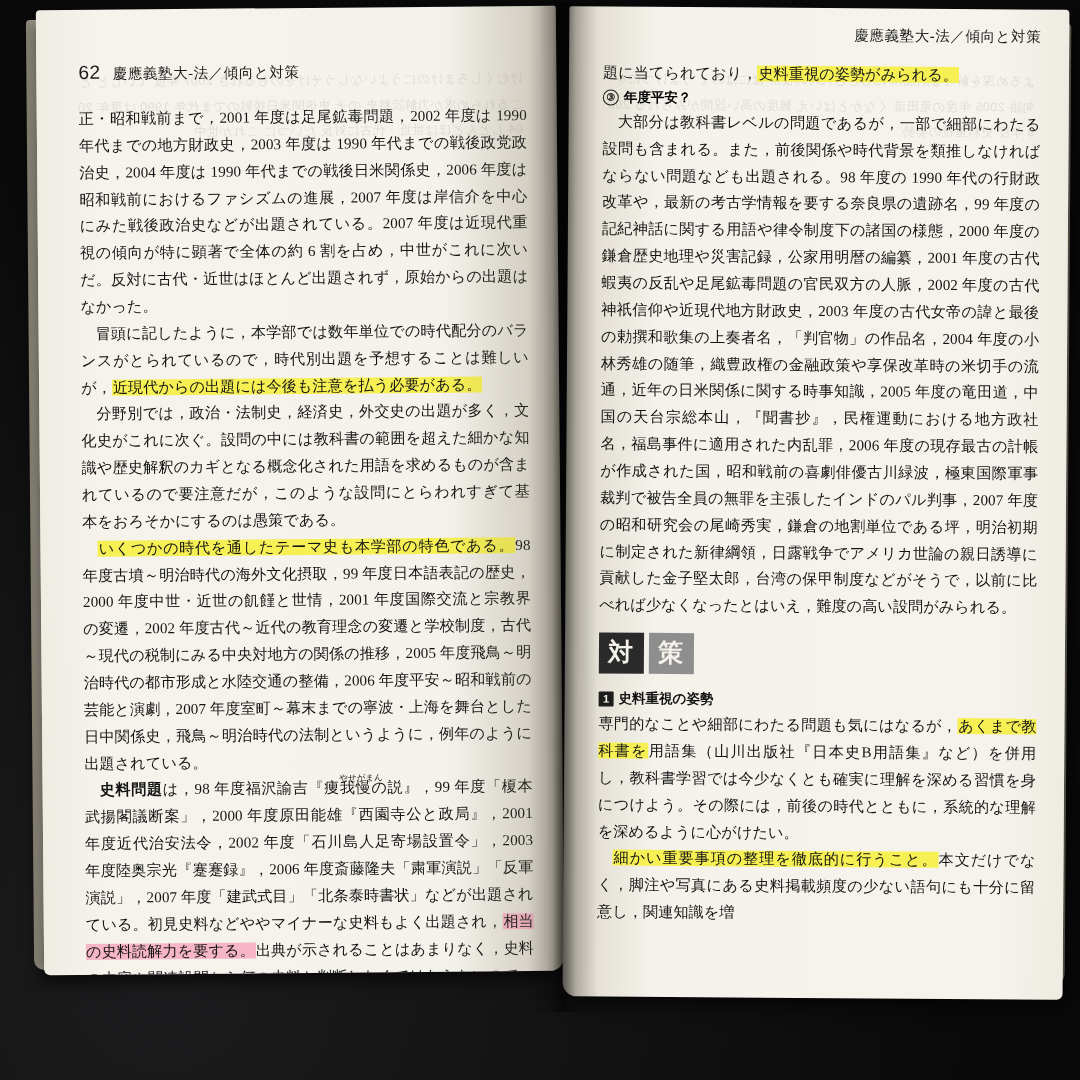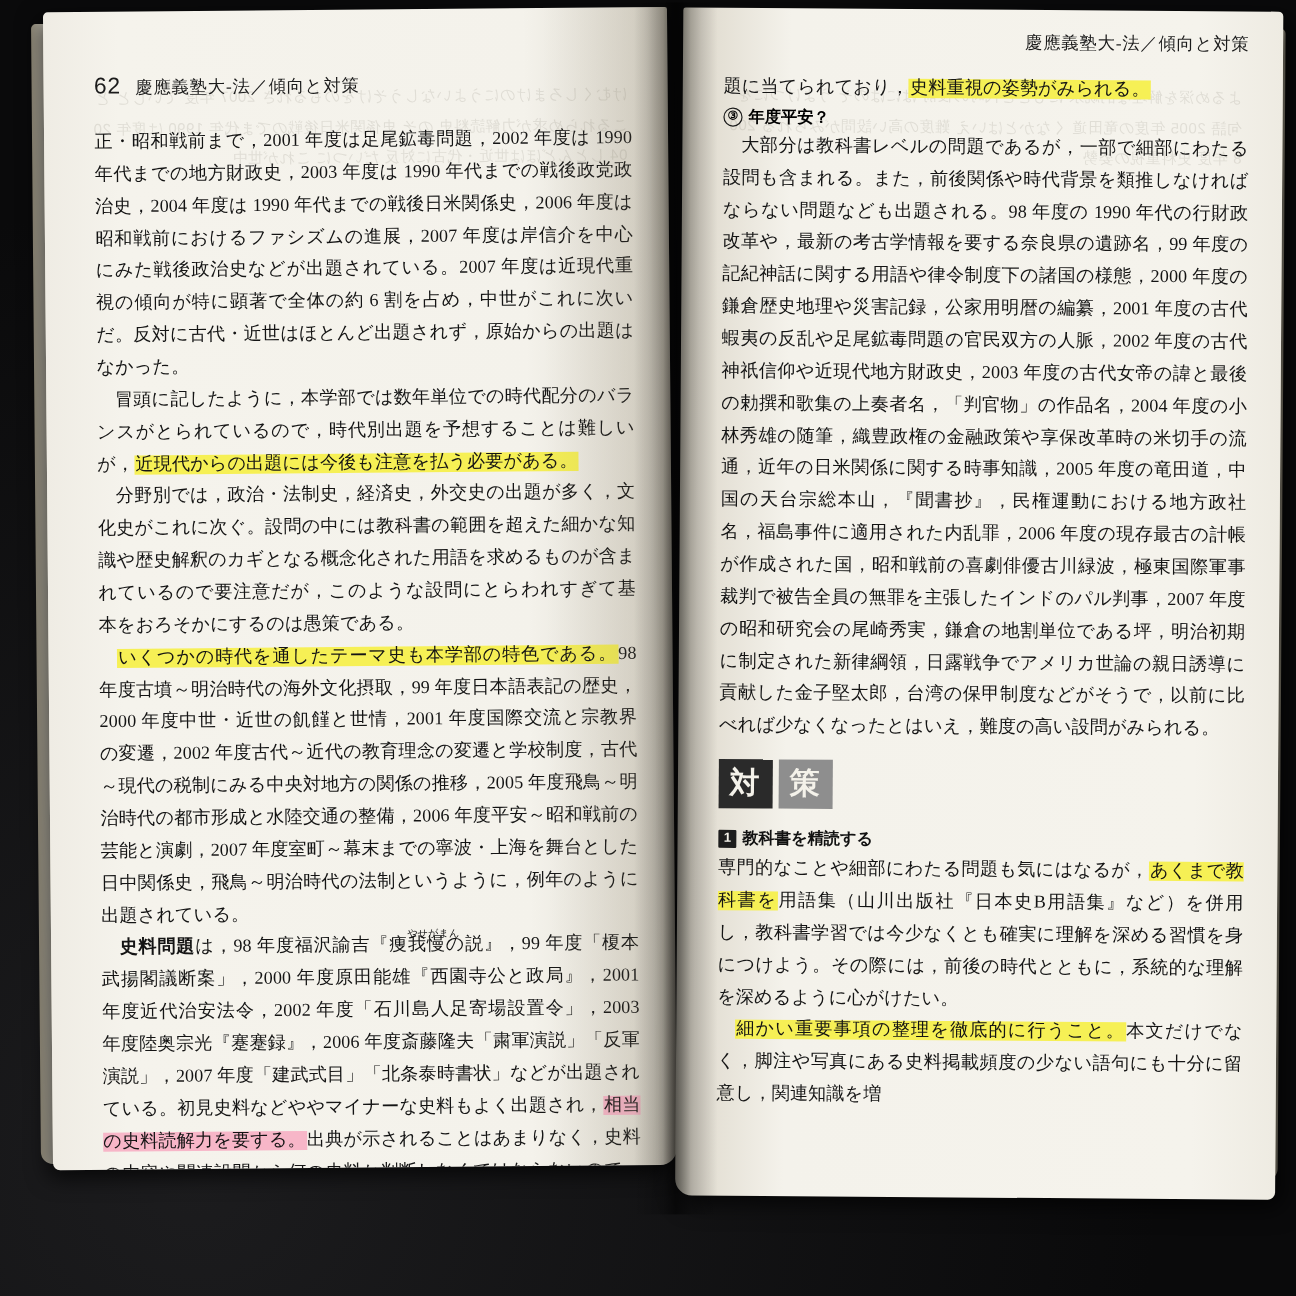--- a/index.html
+++ b/index.html
@@ -263,21 +263,21 @@
         </div>
 
         <p class="body indent">大部分は教科書レベルの問題であるが，一部で細部にわたる設問も含まれる。また，前後関係や時代背景を類推しなければならない問題なども出題される。98 年度の 1990 年代の行財政改革や，最新の考古学情報を要する奈良県の遺跡名，99 年度の記紀神話に関する用語や律令制度下の諸国の様態，2000 年度の鎌倉歴史地理や災害記録，公家用明暦の編纂，2001 年度の古代蝦夷の反乱や足尾鉱毒問題の官民双方の人脈，2002 年度の古代神祇信仰や近現代地方財政史，2003 年度の古代女帝の諱と最後の勅撰和歌集の上奏者名，「判官物」の作品名，2004 年度の小林秀雄の随筆，織豊政権の金融政策や享保改革時の米切手の流通，近年の日米関係に関する時事知識，2005 年度の竜田道，中国の天台宗総本山，『聞書抄』，民権運動における地方政社名，福島事件に適用された内乱罪，2006 年度の現存最古の計帳が作成された国，昭和戦前の喜劇俳優古川緑波，極東国際軍事裁判で被告全員の無罪を主張したインドのパル判事，2007 年度の昭和研究会の尾崎秀実，鎌倉の地割単位である坪，明治初期に制定された新律綱領，日露戦争でアメリカ世論の親日誘導に貢献した金子堅太郎，台湾の保甲制度などがそうで，以前に比べれば少なくなったとはいえ，難度の高い設問がみられる。</p>
 
         <div class="taisaku">
           <span class="k">対</span><span class="k k2">策</span>
         </div>
 
         <div class="subhead">
           <span class="numbox">1</span>
-          <span>教科書を精読する</span>
+          <span>史料重視の姿勢</span>
         </div>
 
         <p class="body">専門的なことや細部にわたる問題も気にはなるが，<span class="hl">あくまで教科書を</span>用語集（山川出版社『日本史B用語集』など）を併用し，教科書学習では今少なくとも確実に理解を深める習慣を身につけよう。その際には，前後の時代とともに，系統的な理解を深めるように心がけたい。</p>
 
         <p class="body indent"><span class="hl">細かい重要事項の整理を徹底的に行うこと。</span>本文だけでなく，脚注や写真にある史料掲載頻度の少ない語句にも十分に留意し，関連知識を増</p>
 
       </div>
 
     </div>
 

